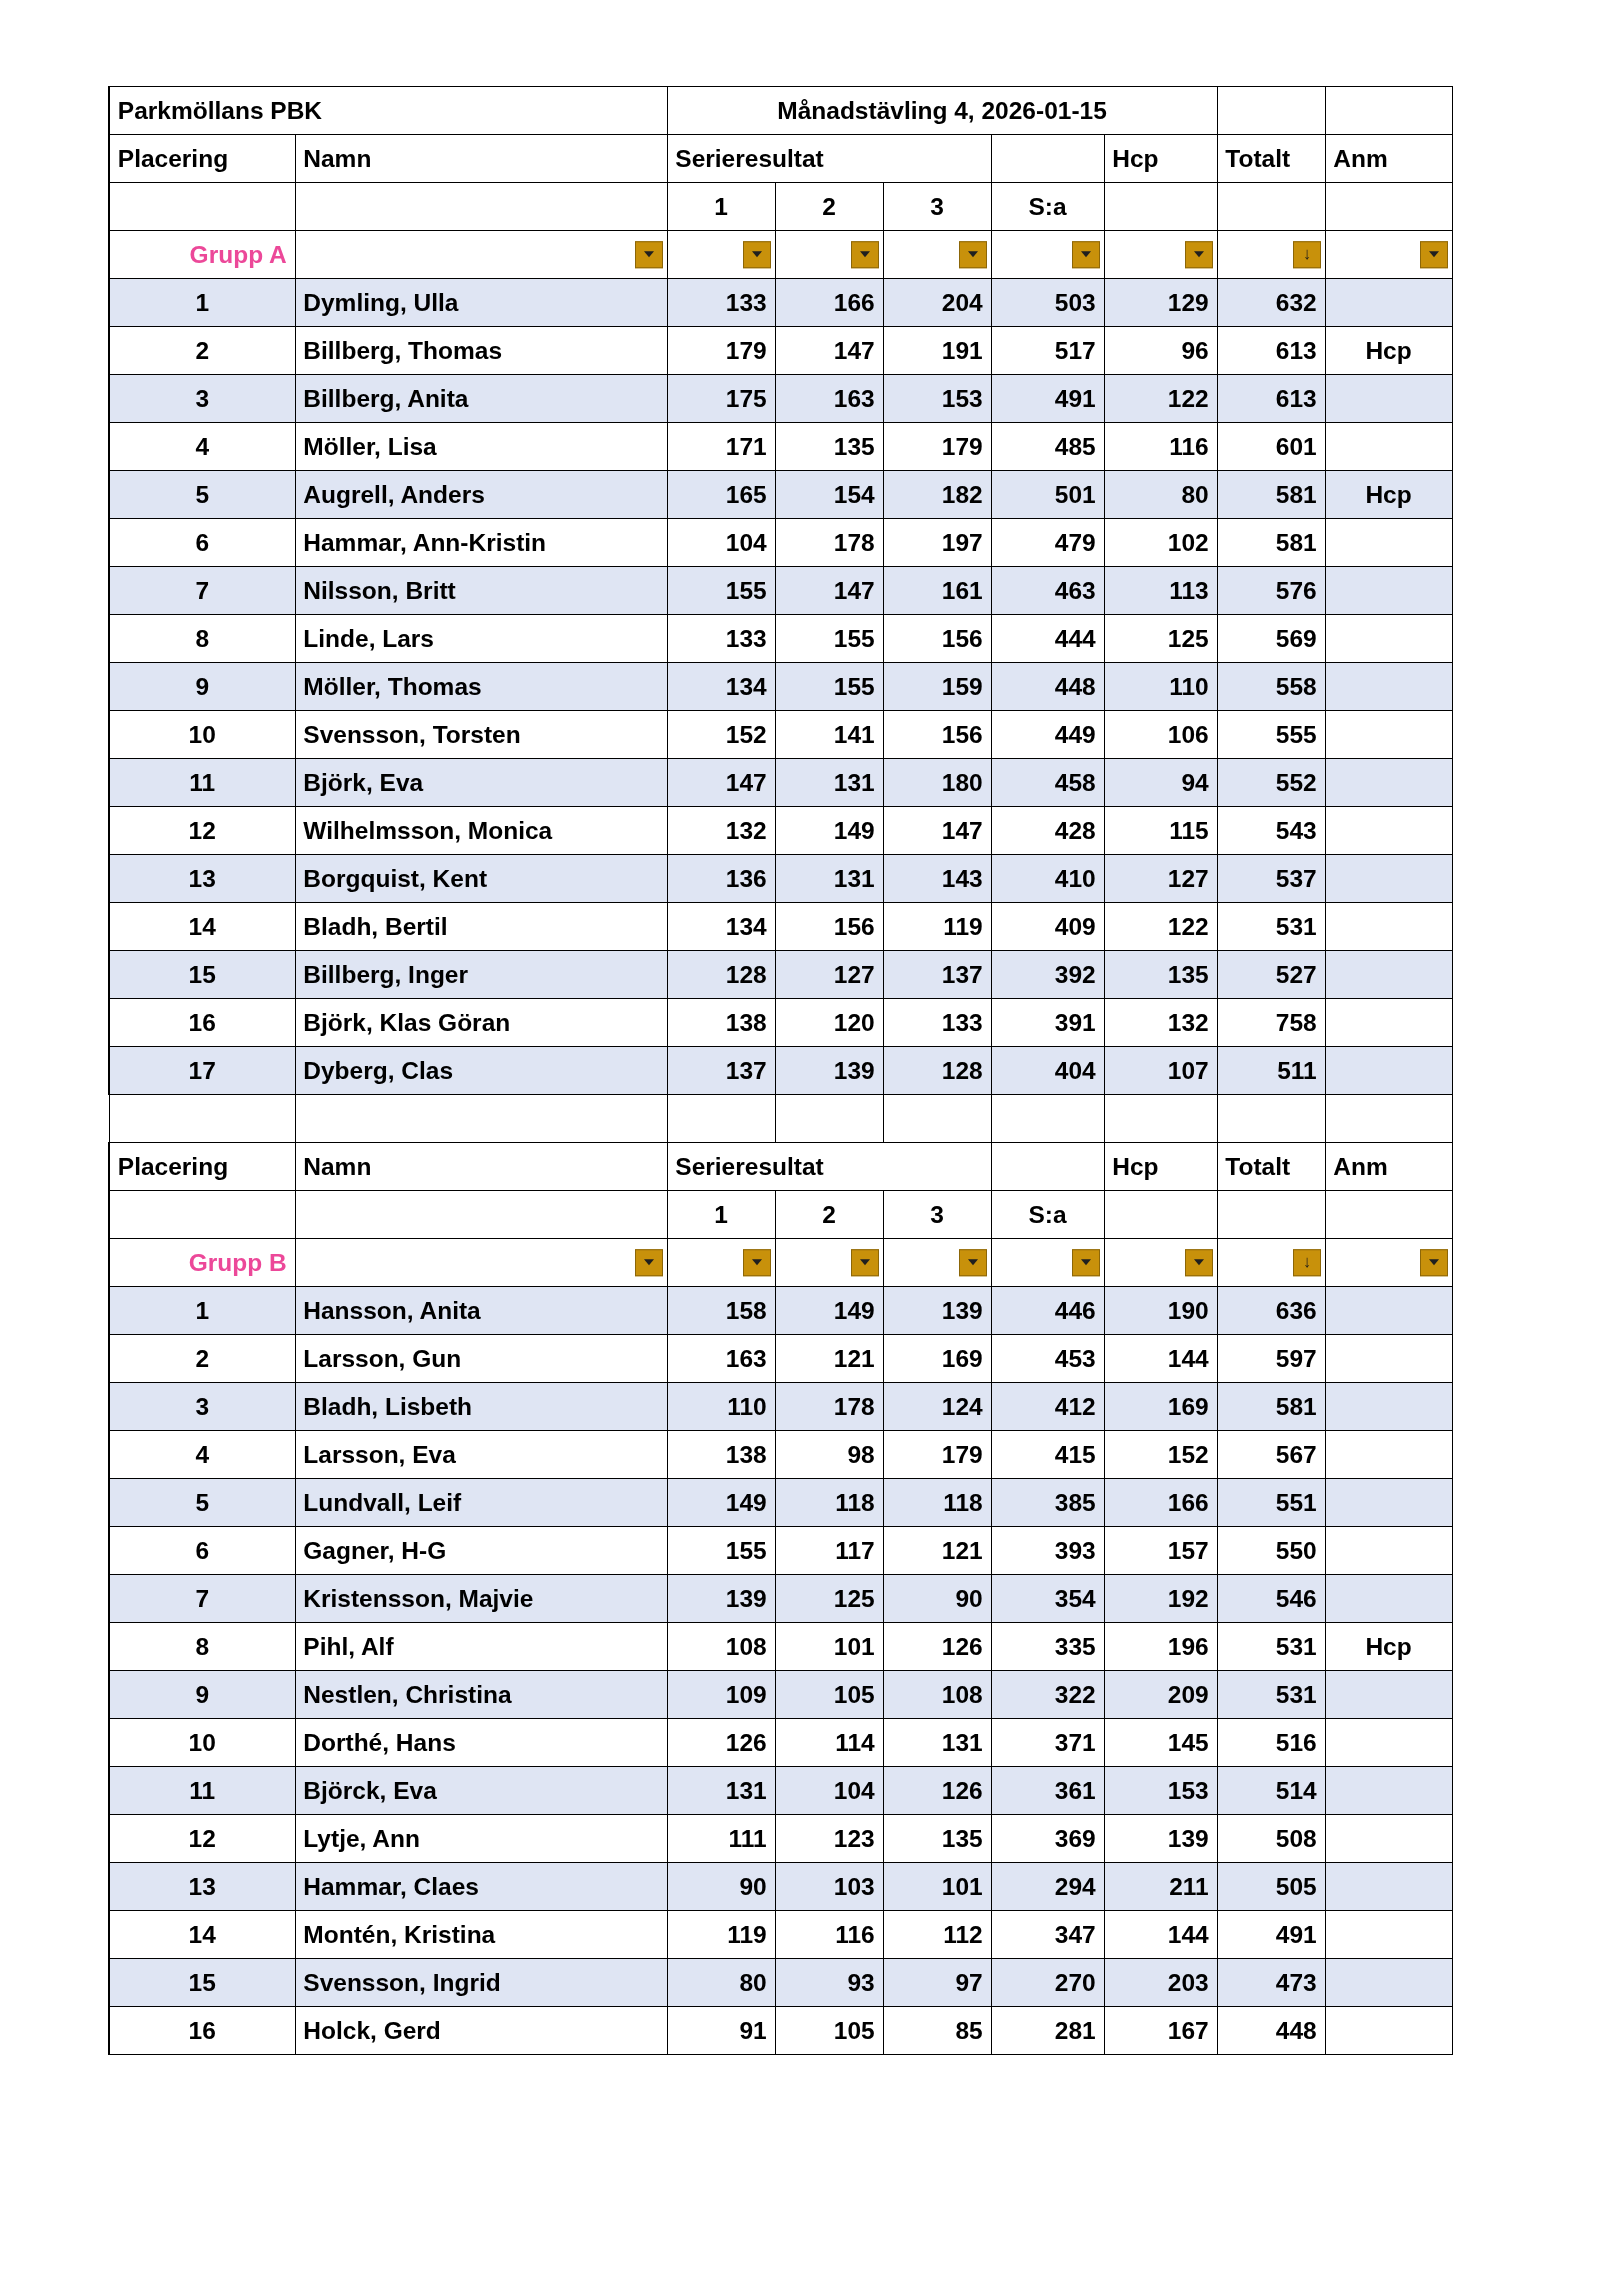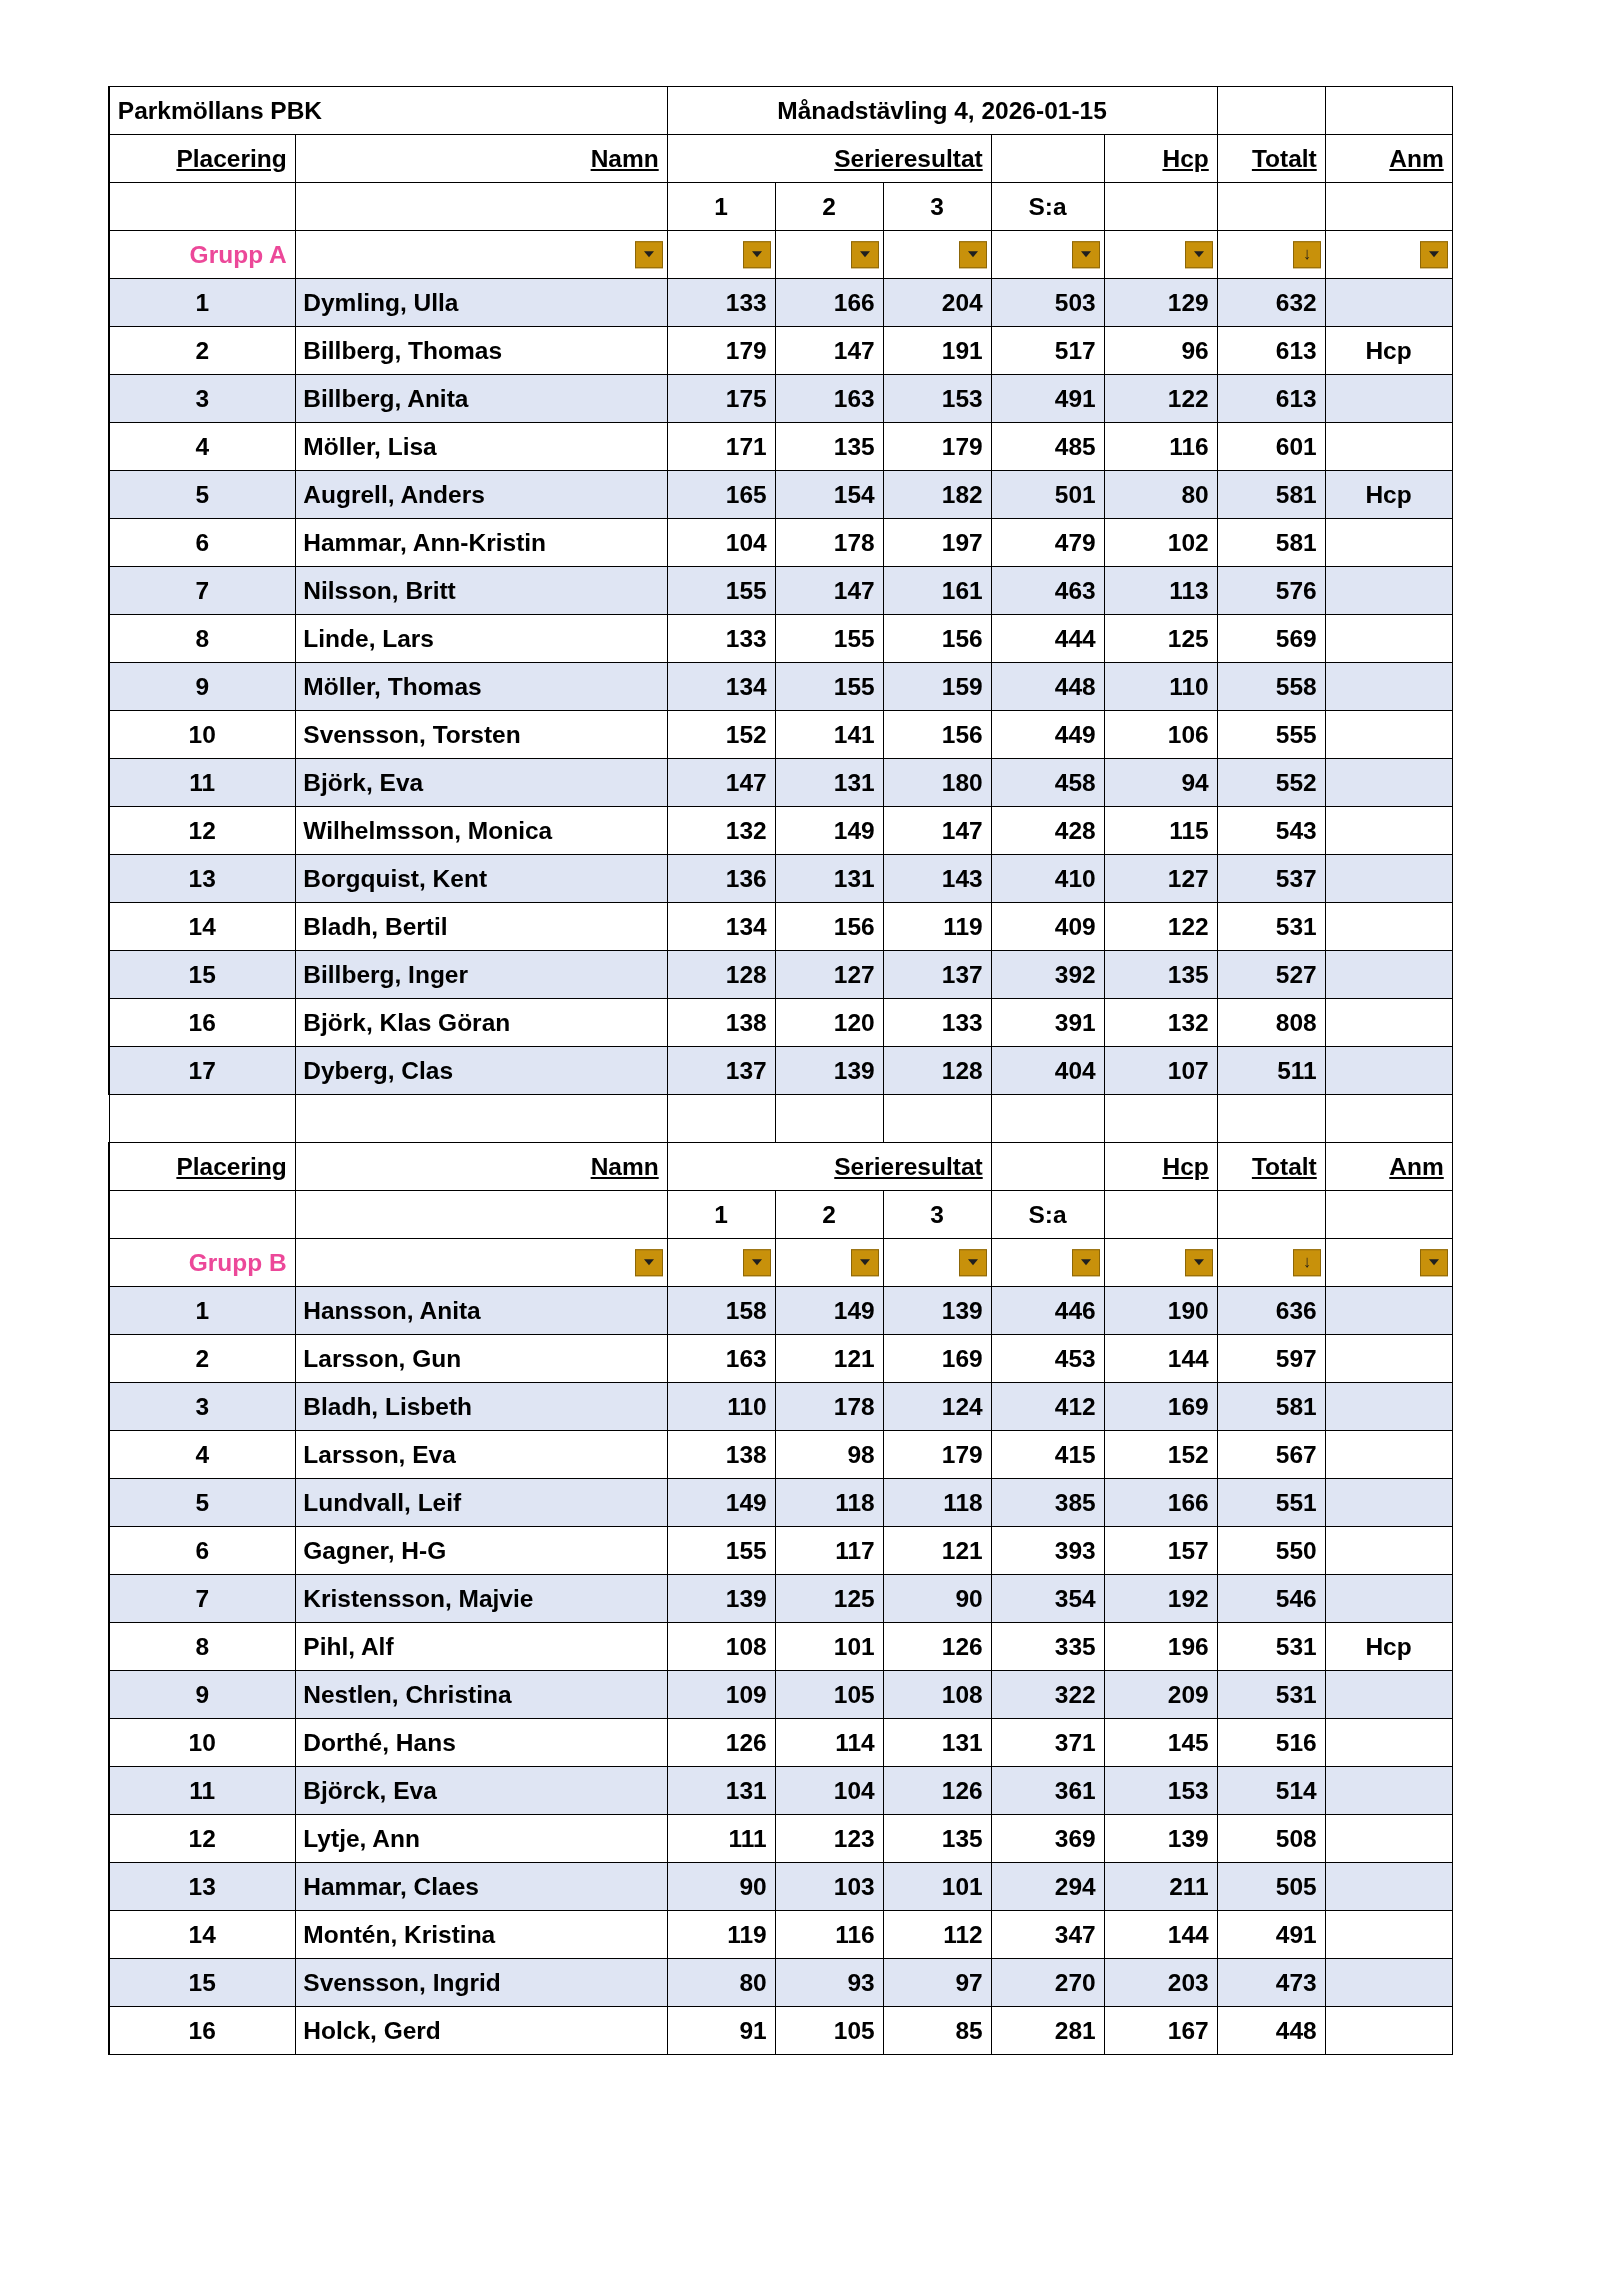--- a/index.html
+++ b/index.html
@@ -44,21 +44,21 @@
   col.c-s2    { width: 108px; }
   col.c-s3    { width: 108px; }
   col.c-sum   { width: 113px; }
   col.c-hcp   { width: 113px; }
   col.c-tot   { width: 108px; }
   col.c-anm   { width: 127px; }
 
   .title-club { font-size: 26.5px; font-weight: bold; text-align: left; }
   .title-comp { font-size: 26.5px; font-weight: bold; text-align: center; }
 
-  .hdr { font-size: 25.5px; font-weight: bold; text-align: right; text-decoration: underline; }
+  .hdr { font-size: 25.5px; font-weight: bold; text-align: left; }
 
   .sub-num { text-align: center; font-size: 24.5px; font-weight: bold; }
 
   .group-row td {
     background: #c8910b;
     height: 43px;
   }
   .group-label {
     text-align: right;
     font-size: 25.5px;
@@ -362,21 +362,21 @@
           <td class="anm blue"></td>
         </tr>
         <tr class="data-row">
           <td class="rank edge-left">16</td>
           <td class="name">Björk, Klas Göran</td>
           <td class="num">138</td>
           <td class="num">120</td>
           <td class="num">133</td>
           <td class="num">391</td>
           <td class="num">132</td>
-          <td class="num">808</td>
+          <td class="num">758</td>
           <td class="anm"></td>
         </tr>
         <tr class="data-row alt">
           <td class="rank edge-left blue">17</td>
           <td class="name blue">Dyberg, Clas</td>
           <td class="num blue">137</td>
           <td class="num blue">139</td>
           <td class="num blue">128</td>
           <td class="num blue">404</td>
           <td class="num blue">107</td>

